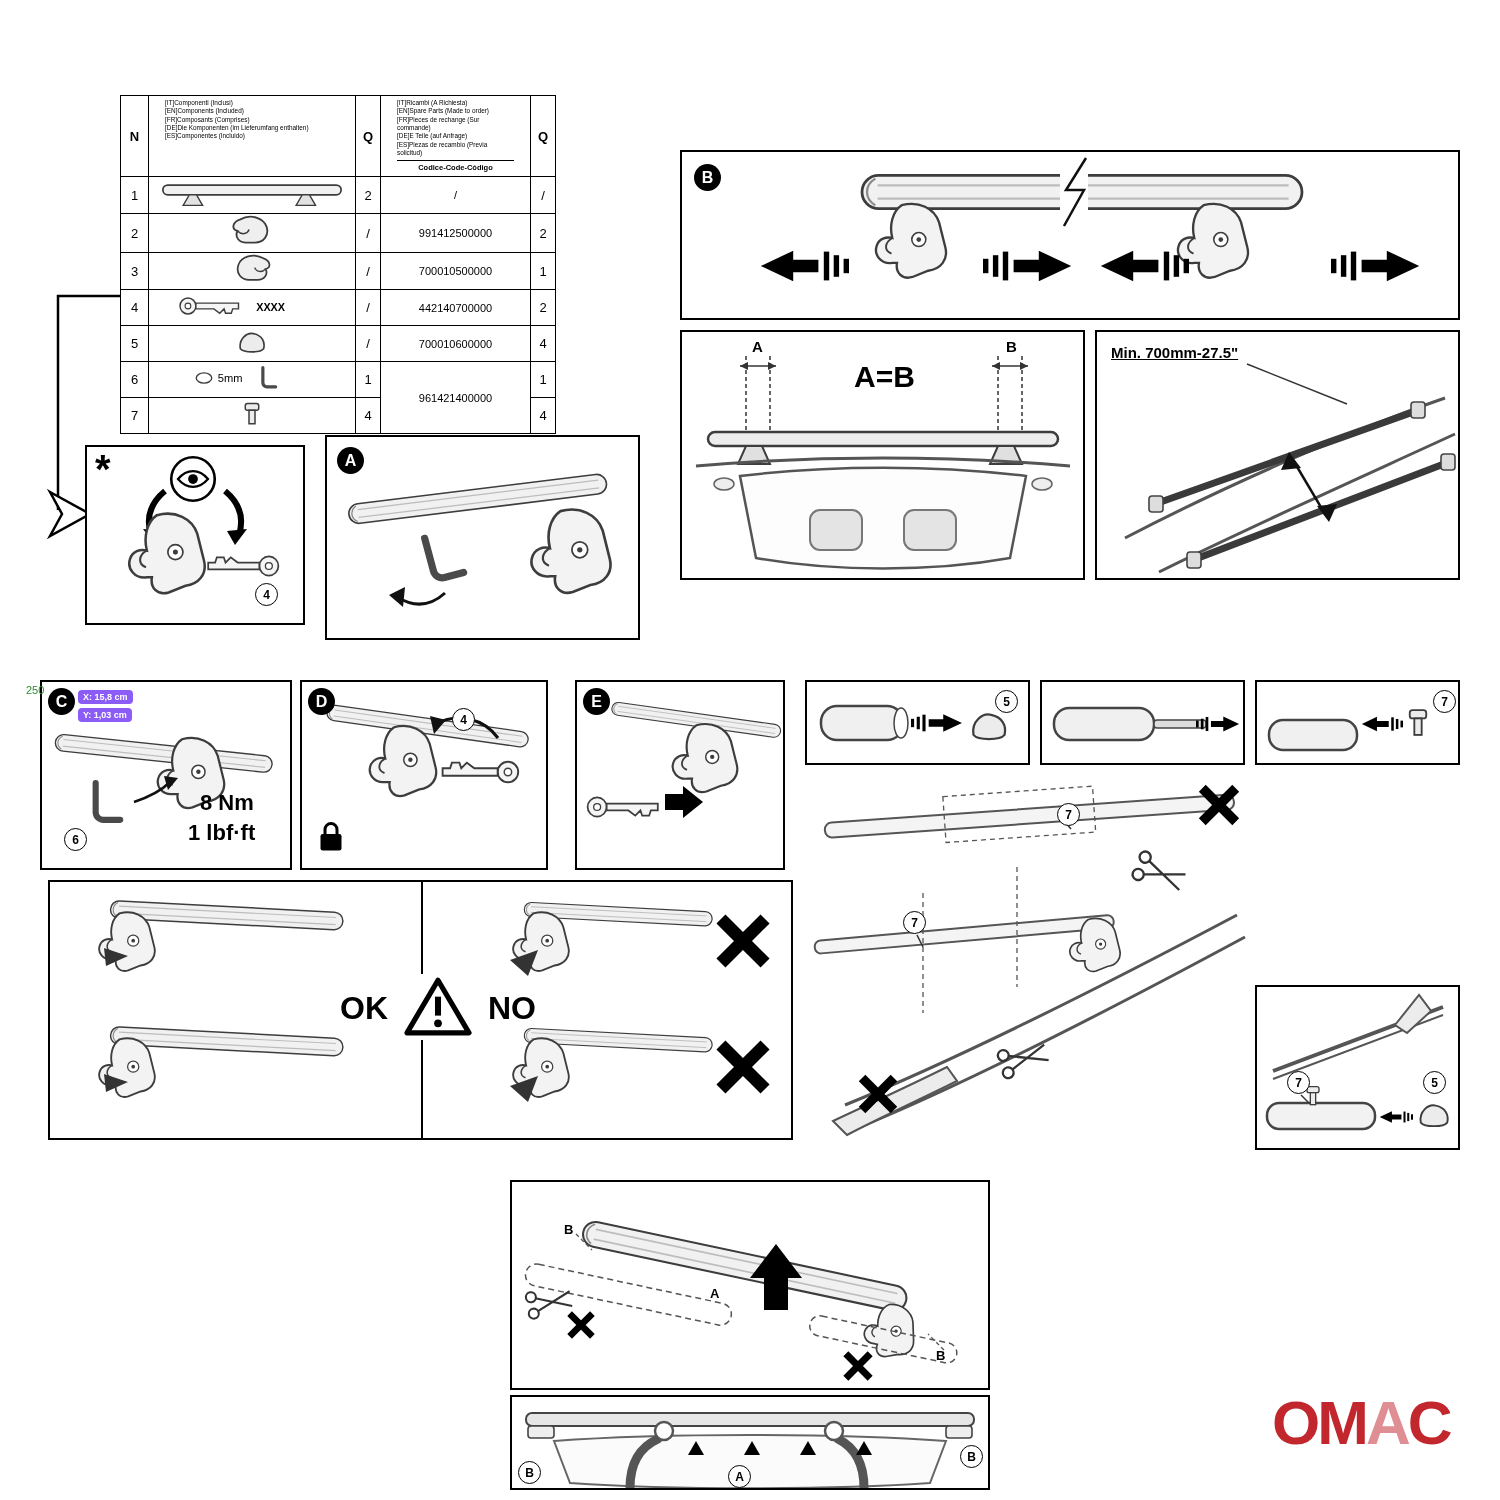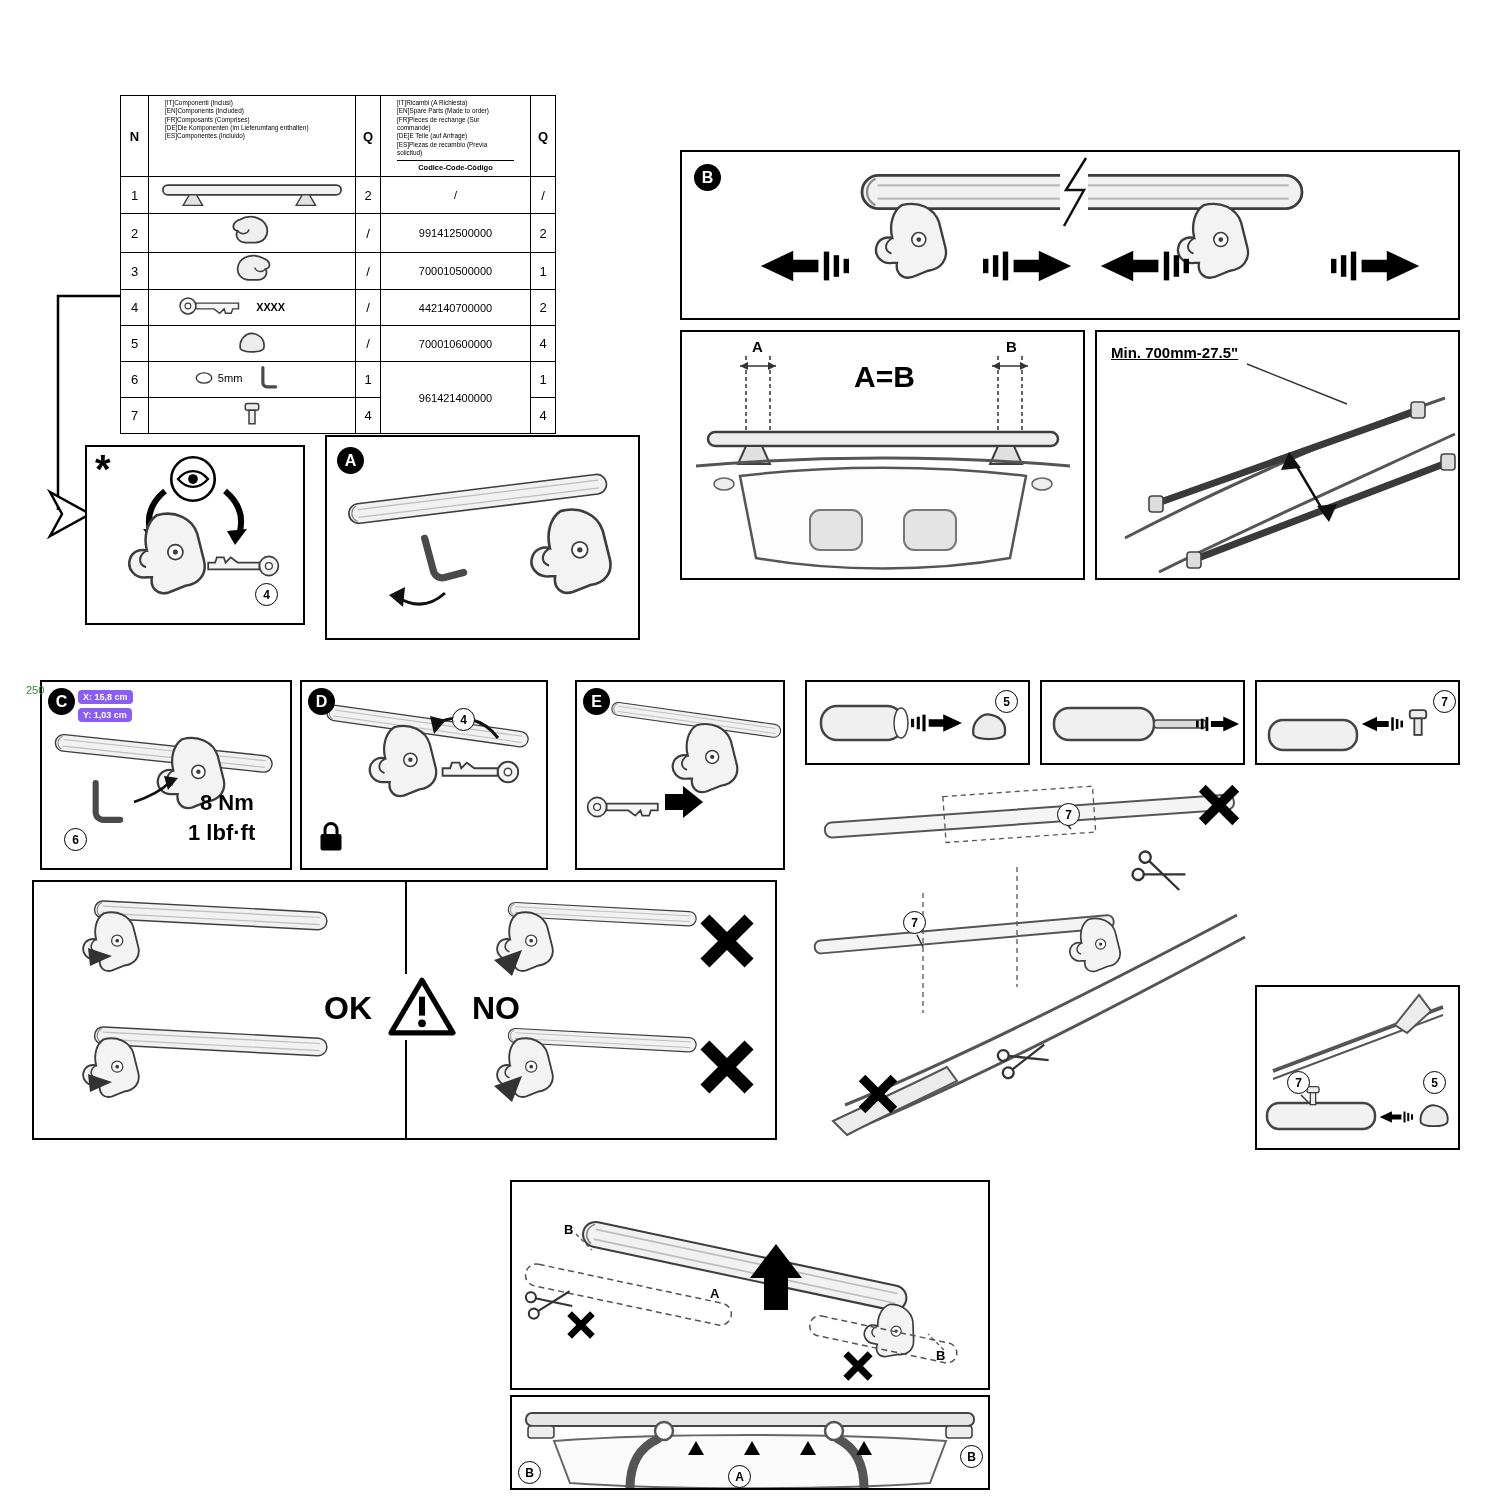--- a/index.html
+++ b/index.html
@@ -398,21 +398,21 @@
     <div class="co" style="left:176px;top:8px">7</div>
     <svg class="fill" viewBox="0 0 201 81">
       <rect x="12" y="38" width="88" height="30" rx="14" fill="#f0f0f0" stroke="#444" stroke-width="2.5"></rect>
       <use href="#sym-pin" x="150" y="26" width="22" height="30"></use>
       <g transform="translate(146,30) scale(-1,1)">
           <use href="#sym-arrowR" width="42" height="24"></use>
         </g>
     </svg>
   </div>
 
-  <div class="panel" style="left:32px;top:880px;width:745px;height:260px">
+  <div class="panel" style="left:48px;top:880px;width:745px;height:260px">
     <div class="bigok" style="left:290px;top:108px">OK</div>
     <div class="bigok" style="left:438px;top:108px">NO</div>
     <div class="warnbox" style="left:352px;top:92px;width:72px;height:66px">
       <svg width="70" height="62" viewBox="0 0 80 72">
           <use href="#sym-warn"></use>
         </svg>
     </div>
     <svg class="fill" viewBox="0 0 741 256">
       <line x1="372" y1="0" x2="372" y2="256" stroke="#000" stroke-width="2"></line>
       <g transform="translate(18,14)">
@@ -534,14 +534,17 @@
       <circle cx="152" cy="34" r="9" fill="#fff" stroke="#555" stroke-width="2.5"></circle>
       <path d="M352 91 C352 66 342 50 326 42" stroke="#555" stroke-width="9" fill="none" stroke-linecap="round"></path>
       <circle cx="322" cy="34" r="9" fill="#fff" stroke="#555" stroke-width="2.5"></circle>
       <polygon points="176,58 184,44 192,58" fill="#000"></polygon>
       <polygon points="232,58 240,44 248,58" fill="#000"></polygon>
       <polygon points="288,58 296,44 304,58" fill="#000"></polygon>
       <polygon points="344,58 352,44 360,58" fill="#000"></polygon>
     </svg>
   </div>
 
+  <div class="logo">
+    <span style="color: rgb(193, 39, 45);">OM</span><span style="color: rgb(223, 143, 147);">A</span><span style="color: rgb(193, 39, 45);">C</span>
+  </div>
 
 </div>
 
 </body></html>

